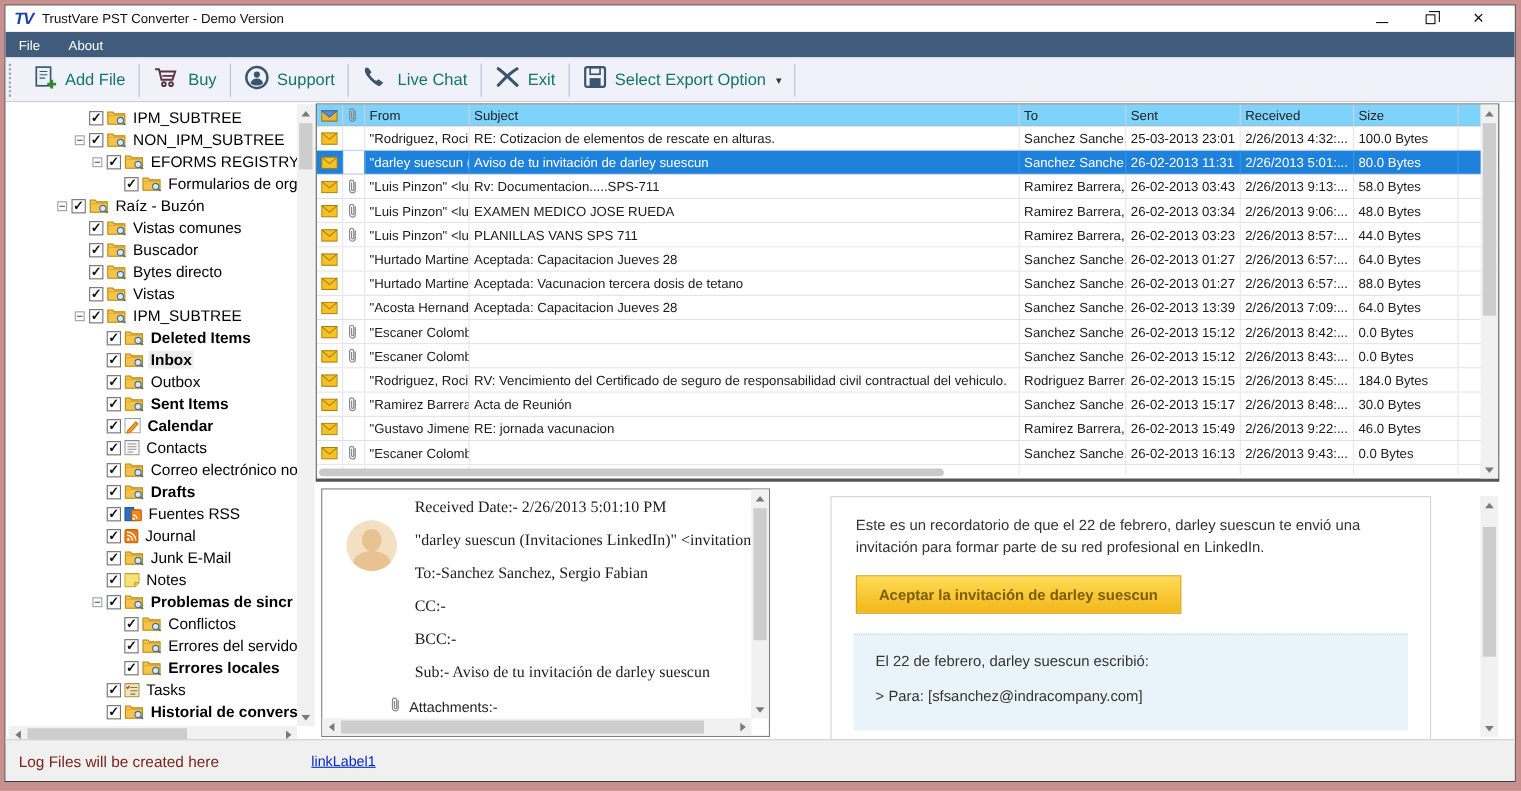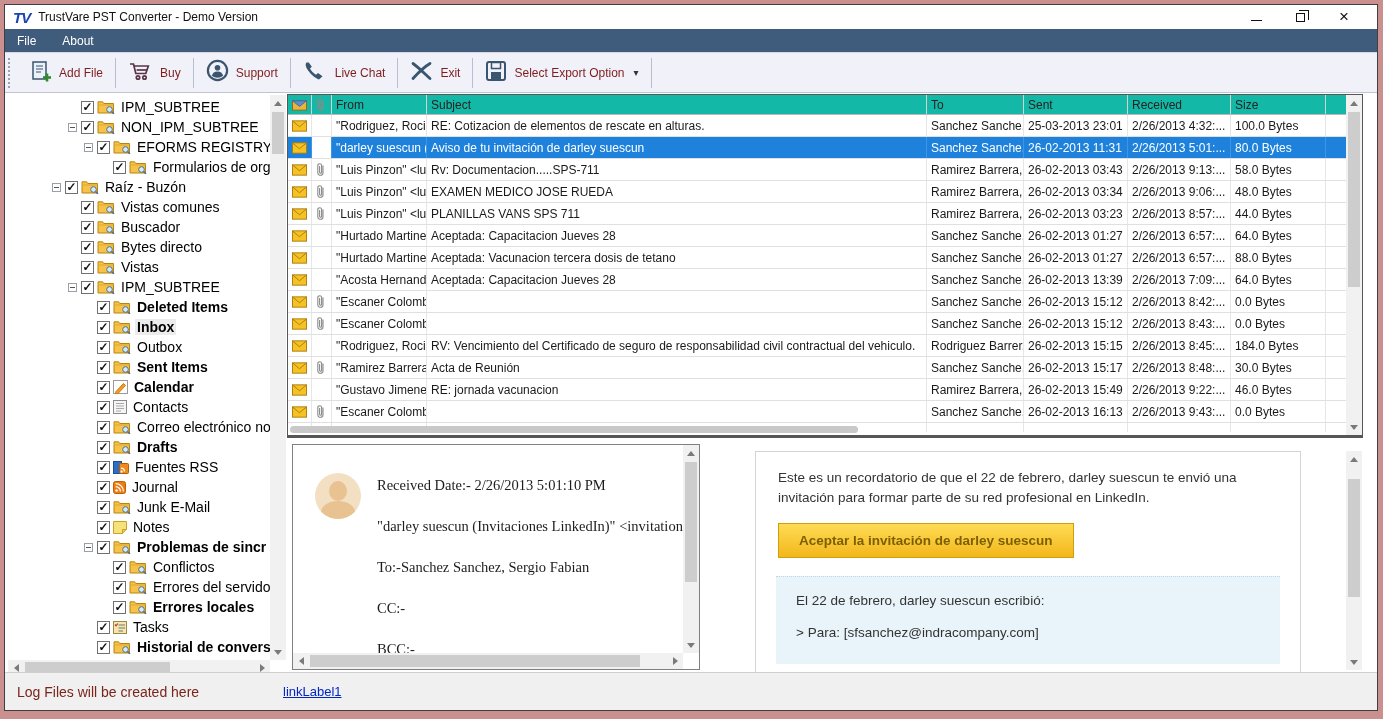--- a/index.html
+++ b/index.html
@@ -25,21 +25,21 @@
   #menubar { position:absolute; top:24px; left:0; right:0; height:23px; background:#3f5c7d;
              display:flex; align-items:center; padding-left:12px; gap:26px; }
   .menu-item { color:#fff; font-size:12px; cursor:default; }
 
   
   #toolbar { position:absolute; top:47px; left:0; right:0; height:41px; background:#f1f1f9;
              border-top:1px solid #d8d8e4; border-bottom:1px solid #c3c3cf;
              display:flex; align-items:center; }
   .gripper { width:5px; height:30px; margin:0 4px 0 3px; border-left:2px dotted #9aa3b5; }
   .tb-btn { display:flex; align-items:center; gap:7px; padding:0 12px; height:34px; cursor:default; }
-  .tb-label { font-size:12px; color:#7f1d1d; white-space:nowrap; }
+  .tb-label { font-size:15px; color:#0f766e; white-space:nowrap; }
   .tb-sep { width:1px; height:30px; background:#b9bdd0; }
   .caret { font-size:10px; color:#333; margin-left:2px; }
 
   
   #main { position:absolute; top:88px; left:0; right:0; bottom:34px; background:#fff; overflow:hidden; }
 
   
   #tree-panel { position:absolute; left:3px; top:2px; width:278px; bottom:0; background:#fff; }
   #tree-viewport { position:absolute; left:0; top:0; right:16px; height:564px; overflow:hidden; padding-top:2px; }
   .tree-row { height:20px; display:flex; align-items:center; white-space:nowrap; font-size:14px; color:#000; cursor:default; }
@@ -63,21 +63,21 @@
   .sb-thumb { position:absolute; background:#cdcdcd; }
   .tri { width:0; height:0; }
   .tri-up   { border-left:4px solid transparent; border-right:4px solid transparent; border-bottom:5px solid #7a7a7a; }
   .tri-down { border-left:4px solid transparent; border-right:4px solid transparent; border-top:5px solid #7a7a7a; }
   .tri-left { border-top:4px solid transparent; border-bottom:4px solid transparent; border-right:5px solid #7a7a7a; }
   .tri-right{ border-top:4px solid transparent; border-bottom:4px solid transparent; border-left:5px solid #7a7a7a; }
 
   
   #list-panel { position:absolute; left:282px; top:1px; width:1076px; height:344px;
                 border:1px solid #565656; border-bottom:3px solid #565656; background:#fff; overflow:hidden; }
-  #list-header { display:flex; height:20px; border-bottom:1px solid #b8b8b8; background:#14b8a6; }
+  #list-header { display:flex; height:20px; border-bottom:1px solid #b8b8b8; background:#7dd3fc; }
   .hcell { font-size:12px; color:#222; border-right:1px solid #d2d2d2; display:flex; align-items:center; padding:0 4px; overflow:hidden; }
   .lrow { display:flex; height:22px; border-bottom:1px solid #e0e0e0; background:#fff; }
   .lcell { font-size:12px; color:#1a1a1a; border-right:1px solid #e6e6e6; display:flex; align-items:center;
            padding:0 4px; overflow:hidden; white-space:nowrap; }
   .lrow.selected { background:#1e82dc; }
   .lrow.selected .lcell { color:#fff; border-right-color:#3d95e4; }
   .lrow.selected .cell-clip { background:#fff; }
   #list-vscroll { right:0; top:0; bottom:0; }
   #list-hthumb { position:absolute; left:2px; bottom:2px; width:568px; height:7px; background:#c9c9c9; border-radius:4px; }
   #partial-row { display:flex; height:9px; overflow:hidden; background:#fff; }
@@ -85,21 +85,21 @@
   
   #preview-pane { position:absolute; left:282px; top:350px; right:3px; bottom:2px; background:#fff; overflow:hidden; }
 
   #msg-box { position:absolute; left:5px; top:1px; width:408px; height:226px; border:1px solid #808080; background:#fff; overflow:hidden; }
   #msg-content { position:absolute; left:0; top:0; right:16px; bottom:16px; overflow:hidden; }
   .avatar { position:absolute; left:22px; top:28px; width:46px; height:46px; border-radius:50%;
             background:#f3e0c3; overflow:hidden; }
   .avatar .head { position:absolute; left:14px; top:8px; width:18px; height:20px; border-radius:50%; background:#e9c291; }
   .avatar .torso { position:absolute; left:6px; top:28px; width:34px; height:22px; border-radius:50% 50% 0 0; background:#e9c291; }
   .msg-lines { position:absolute; left:84px; top:8px; right:2px; }
-  .msg-line { font-family:"Liberation Serif", serif; font-size:14.5px; color:#1c1c1c; margin-bottom:13px; white-space:nowrap;margin-top:24px; }
+  .msg-line { font-family:"Liberation Serif", serif; font-size:14.5px; color:#1c1c1c; margin-bottom:13px; white-space:nowrap; }
   .attach-line { display:flex; align-items:center; gap:8px; font-family:"Liberation Sans", sans-serif; font-size:13px; color:#222; margin-left:-22px; }
 
   #li-card { position:absolute; left:468px; top:8px; width:546px; bottom:0; border:1px solid #d4d4d4; background:#fff;
              padding:16px 22px 0 22px; overflow:hidden; }
   .li-logo { display:flex; align-items:flex-start; margin-bottom:16px; }
   .li-word { font-size:24px; font-weight:bold; color:#000; letter-spacing:-0.5px; }
   .li-in { font-size:20px; font-weight:bold; color:#fff; background:#0077b5; border-radius:3px; padding:0px 4px 2px 4px; margin-left:1px; line-height:24px; }
   .li-reg { font-size:9px; color:#333; margin-left:2px; margin-top:12px; }
   .li-intro { font-size:13.5px; color:#333; line-height:1.45; margin-bottom:16px; max-width:530px; }
   .li-btn { display:inline-block; background:linear-gradient(#fedb55,#f3b71b); border:1px solid #cfa009;

